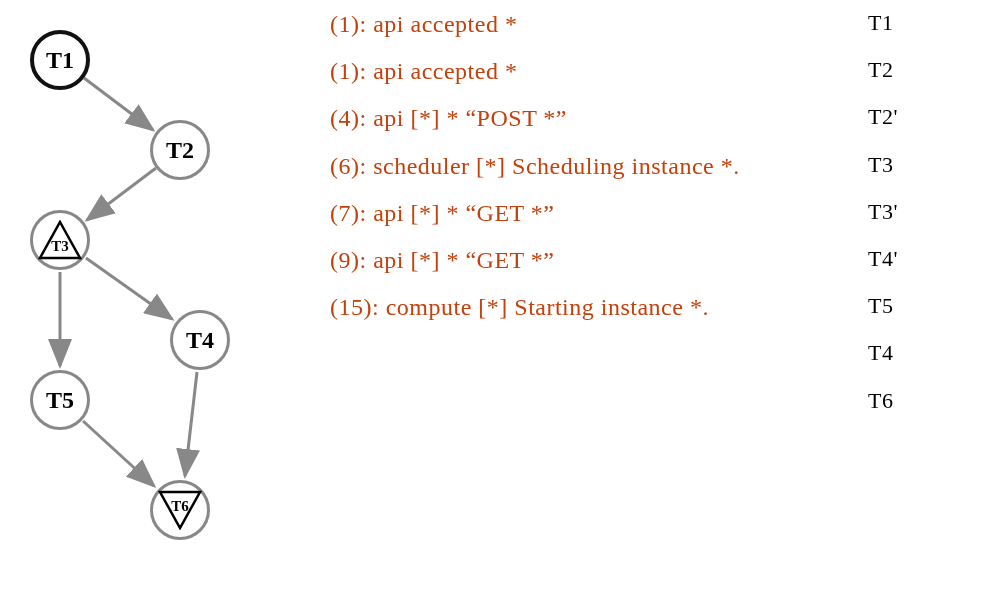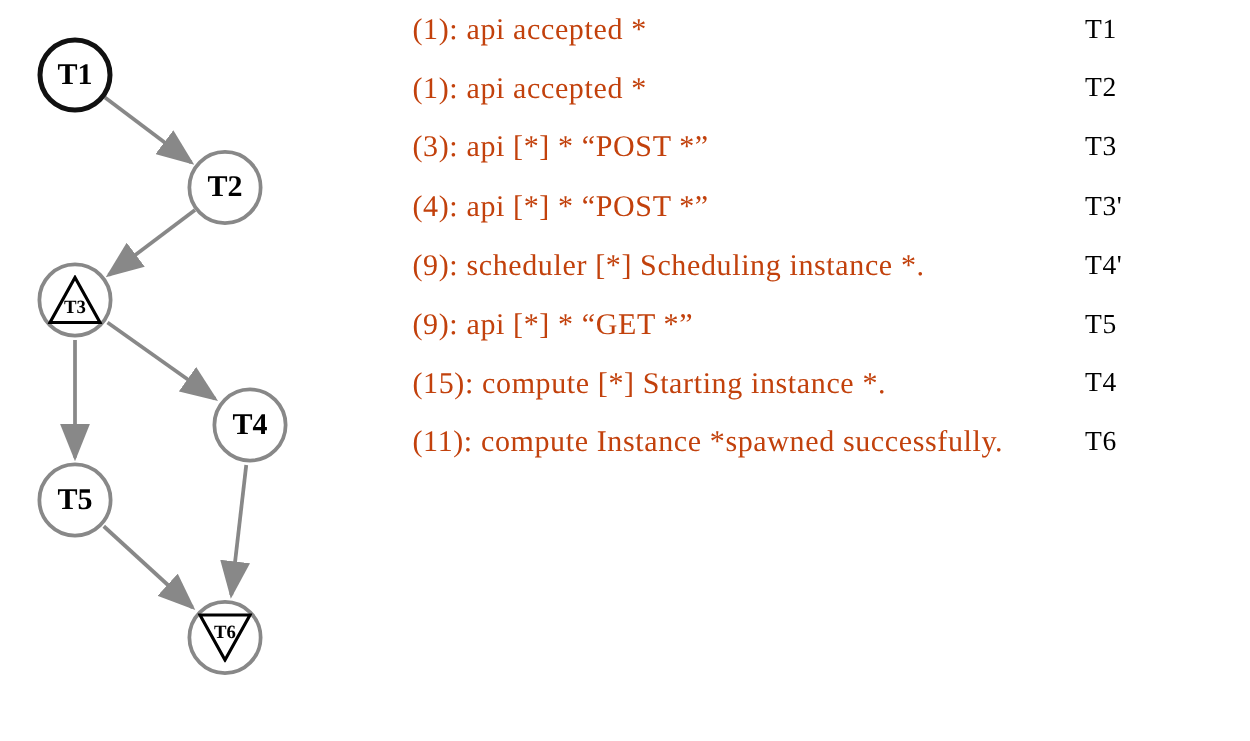--- a/index.html
+++ b/index.html
@@ -111,30 +111,30 @@
     <svg class="tri" width="44" height="40" viewBox="0 0 44 40">
       <polygon points="2,2 42,2 22,38" fill="none" stroke="#000" stroke-width="2.5"></polygon>
     </svg>
     <span class="tri-label" style="position:relative; top:-4px;">T6</span>
   </div>
 </div>
 
 <div class="log-list">
   <div class="log-row">(1): api accepted *</div>
   <div class="log-row">(1): api accepted *</div>
-  <div class="log-row">(3): api [*] * “POST *”</div>
   <div class="log-row">(4): api [*] * “POST *”</div>
-  <div class="log-row">(9): scheduler [*] Scheduling instance *.</div>
+  <div class="log-row">(6): scheduler [*] Scheduling instance *.</div>
+  <div class="log-row">(7): api [*] * “GET *”</div>
   <div class="log-row">(9): api [*] * “GET *”</div>
   <div class="log-row">(15): compute [*] Starting instance *.</div>
-  <div class="log-row">(11): compute Instance *spawned successfully.</div>
 </div>
 
 <div class="tag-col">
   <div class="tag-row">T1</div>
   <div class="tag-row">T2</div>
+  <div class="tag-row">T2'</div>
   <div class="tag-row">T3</div>
   <div class="tag-row">T3'</div>
   <div class="tag-row">T4'</div>
   <div class="tag-row">T5</div>
   <div class="tag-row">T4</div>
   <div class="tag-row">T6</div>
 </div>
 
 </body></html>

